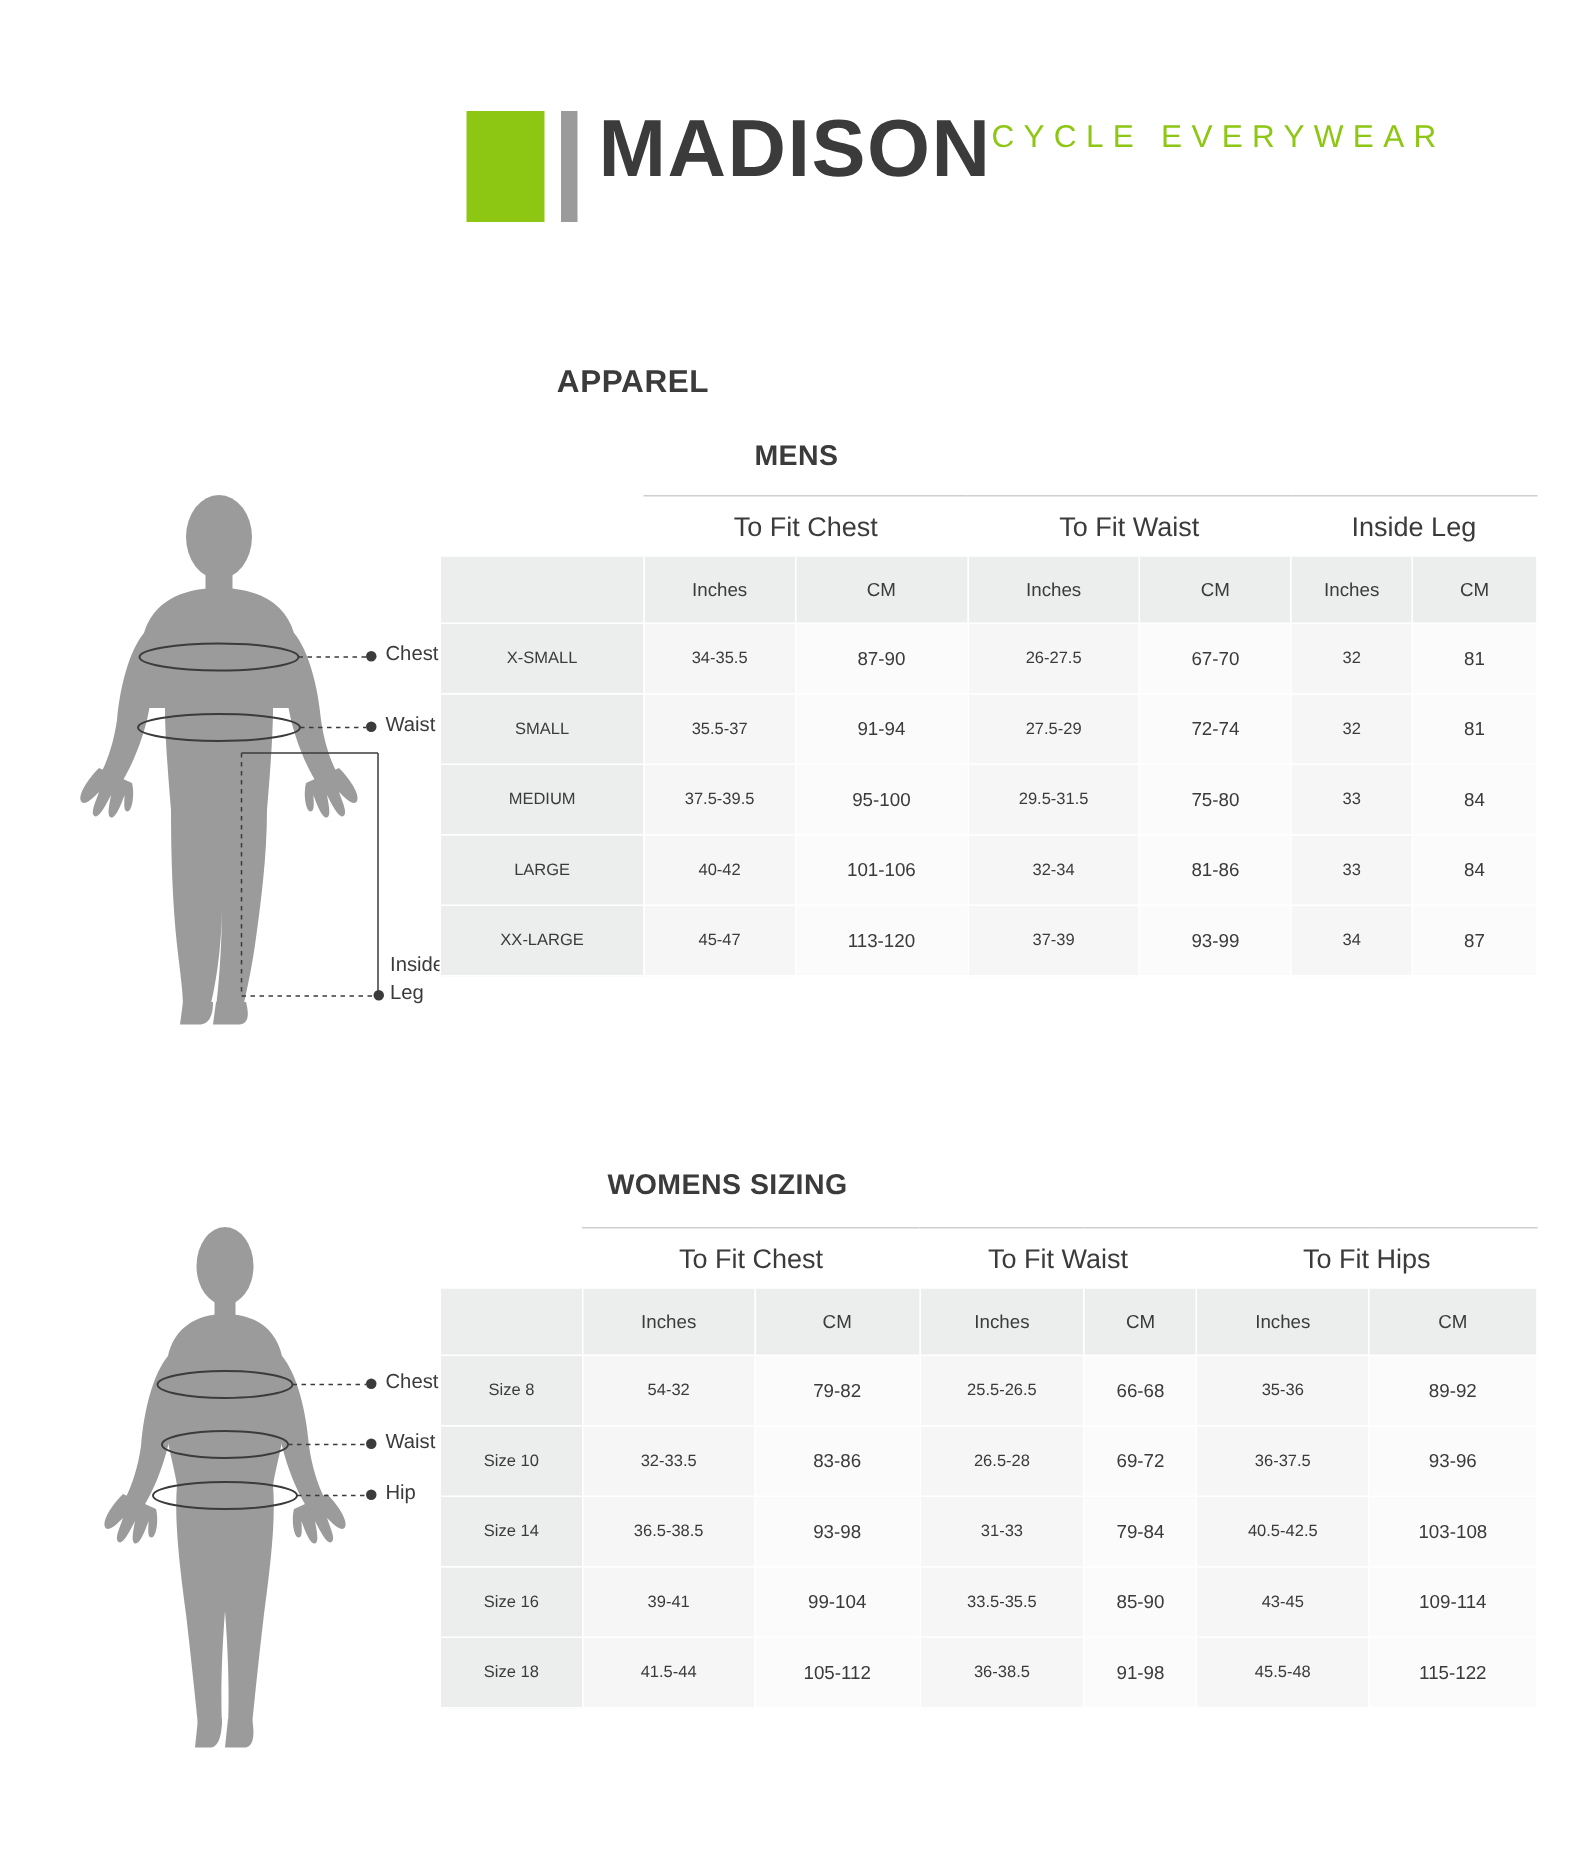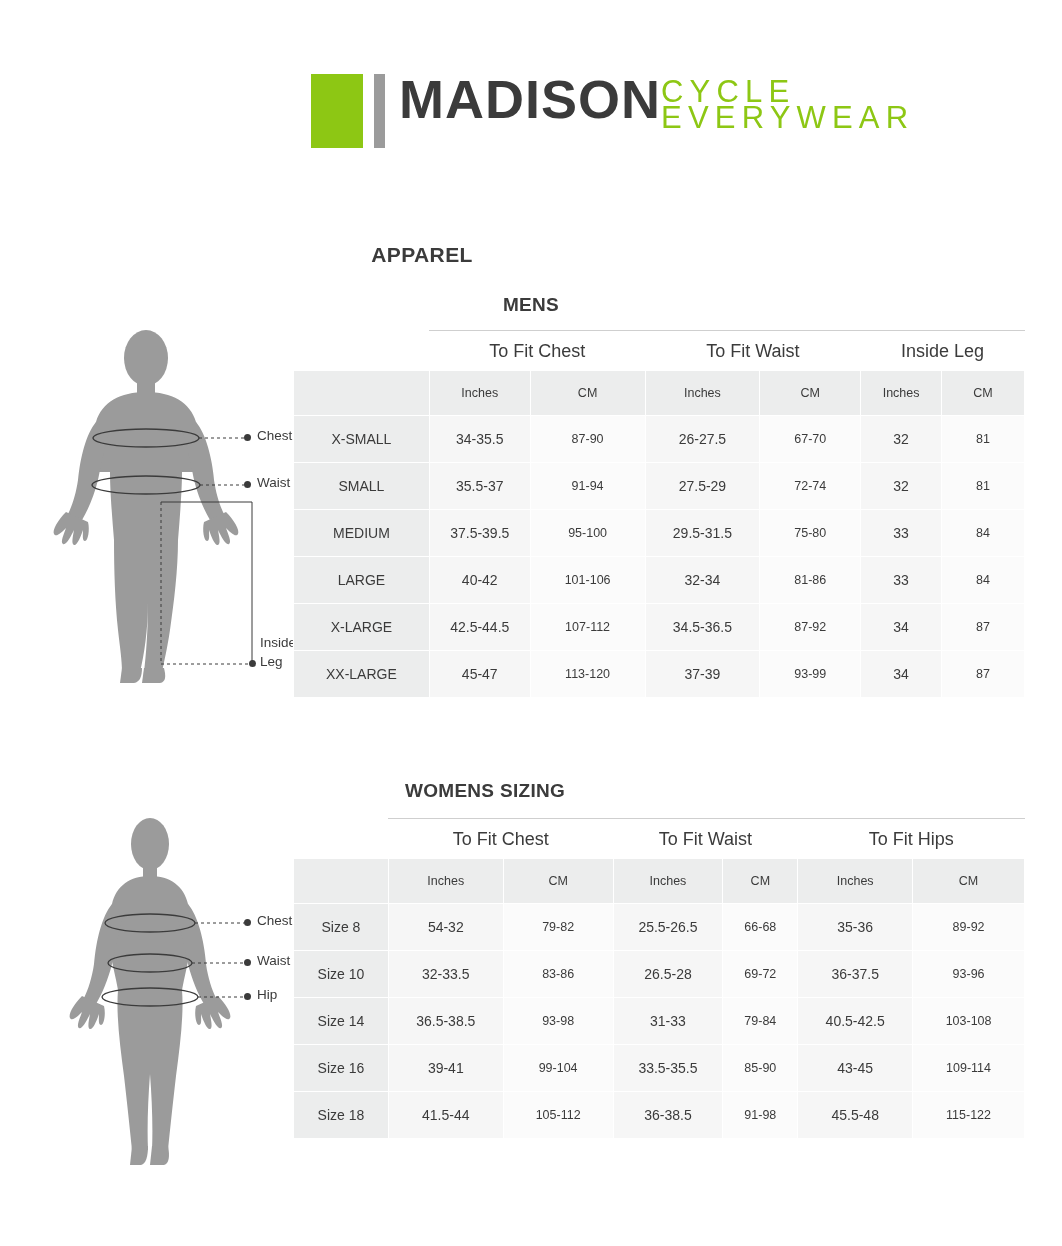--- a/index.html
+++ b/index.html
@@ -47,21 +47,21 @@
   }
   .logo-madison {
     font-size: 54px;
     font-weight: bold;
     letter-spacing: 1px;
     line-height: 50px;
     color: #3b3b3b;
     font-family: "Liberation Sans", sans-serif;
   }
   .logo-tagline {
-    font-size: 31px;
+    font-size: 21px;
     letter-spacing: 6.2px;
     color: #8dc714;
     line-height: 26px;
     margin-top: 5px;
     font-family: "Liberation Sans", sans-serif;
   }
 
   
   .heading-apparel {
     position: absolute;
@@ -118,27 +118,27 @@
     border: none !important;
   }
   .unit-head {
     background: #eceded;
     height: 42px;
     font-size: 12.5px;
   }
   .row-label {
     background: #eceded;
     font-weight: bold;
-    font-size: 14px;
+    font-size: 11px;
     height: 44px;
   }
   .cell {
     background: #f6f6f6;
     height: 44px;
-    font-size: 14px;
+    font-size: 11px;
   }
   .cell-alt {
     background: #fbfbfb;
     height: 44px;
     font-size: 12.5px;
   }
   .blank-head {
     background: #eceded;
     border: 1px solid #ffffff;
   }
@@ -306,29 +306,20 @@
       <tr>
         <td class="row-label">LARGE</td>
         <td class="cell">40-42</td>
         <td class="cell-alt">101-106</td>
         <td class="cell">32-34</td>
         <td class="cell-alt">81-86</td>
         <td class="cell">33</td>
         <td class="cell-alt">84</td>
       </tr>
       <tr>
-        <td class="row-label">X-LARGE</td>
-        <td class="cell">42.5-44.5</td>
-        <td class="cell-alt">107-112</td>
-        <td class="cell">34.5-36.5</td>
-        <td class="cell-alt">87-92</td>
-        <td class="cell">34</td>
-        <td class="cell-alt">87</td>
-      </tr>
-      <tr>
         <td class="row-label">XX-LARGE</td>
         <td class="cell">45-47</td>
         <td class="cell-alt">113-120</td>
         <td class="cell">37-39</td>
         <td class="cell-alt">93-99</td>
         <td class="cell">34</td>
         <td class="cell-alt">87</td>
       </tr>
     </tbody>
 </table>

